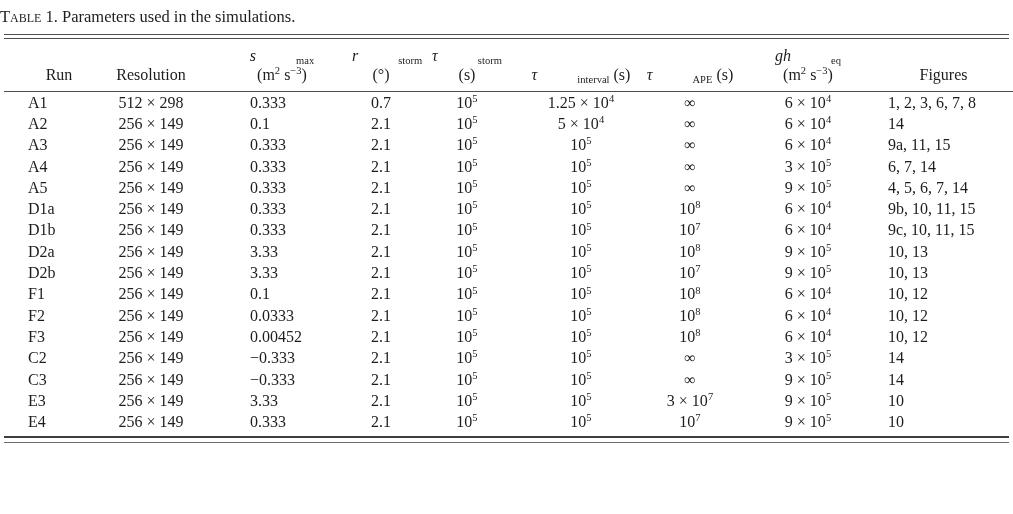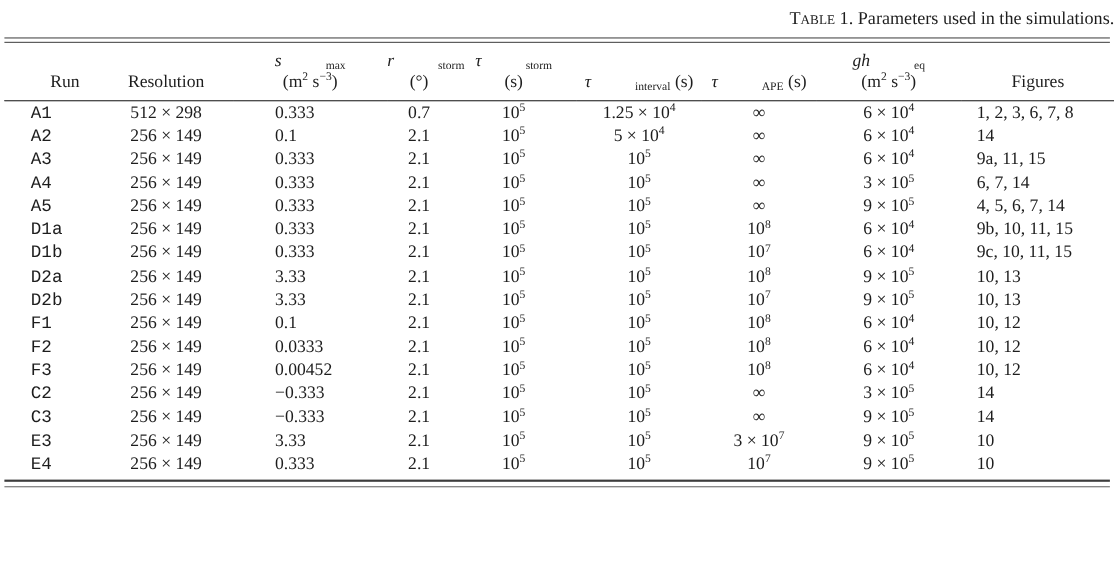--- a/index.html
+++ b/index.html
@@ -2,21 +2,21 @@
 <html><head>
 <meta charset="utf-8">
 <style>
   html,body{margin:0;padding:0;background:#ffffff;}
   .page{
     width:1013px;height:514px;background:#ffffff;overflow:hidden;
     font-family:"Liberation Serif","DejaVu Serif",serif;
     color:#222222;position:relative;
   }
   .caption{
-    text-align:right;padding-top:7px;font-size:16.5px;line-height:20px;
+    text-align:left;padding-top:7px;font-size:16.5px;line-height:20px;
     color:#1d1d1d;
   }
   .caption .sc{font-variant:small-caps;}
   .rule-double-top{
     margin:7px 0 0 4px;width:1005px;height:3px;
     border-top:1px solid #4d4d4d;border-bottom:1px solid #4d4d4d;
   }
   .rule-double-bottom{
     margin:3px 0 0 4px;width:1005px;height:4px;
     border-top:2px solid #3d3d3d;border-bottom:1px solid #6e6e6e;
@@ -41,21 +41,21 @@
     padding:0 0 7px 0;height:45px;
     border-bottom:1.5px solid #4d4d4d;
   }
   thead th .hline1,thead th .hline2{line-height:19px;}
   thead th.col-run{text-align:center;padding-left:24px;}
 
   tbody td{
     height:21.3px;padding:0;vertical-align:middle;text-align:center;
     white-space:nowrap;
   }
-  td.col-run{text-align:left;padding-left:24px;font-family:Liberation Mono, monospace;}
+  td.col-run{text-align:left;padding-left:24px;}
   td.col-s_max{text-align:left;padding-left:38px;}
   td.col-figures{text-align:left;padding-left:14px;margin-top:24px;}
 
   sup{font-size:0.66em;vertical-align:baseline;position:relative;top:-0.55em;line-height:0;}
   sub{font-size:0.66em;vertical-align:baseline;position:relative;bottom:-0.28em;line-height:0;margin-left:40px;}
   i{font-style:italic;}
 </style>
 </head>
 <body>
 

